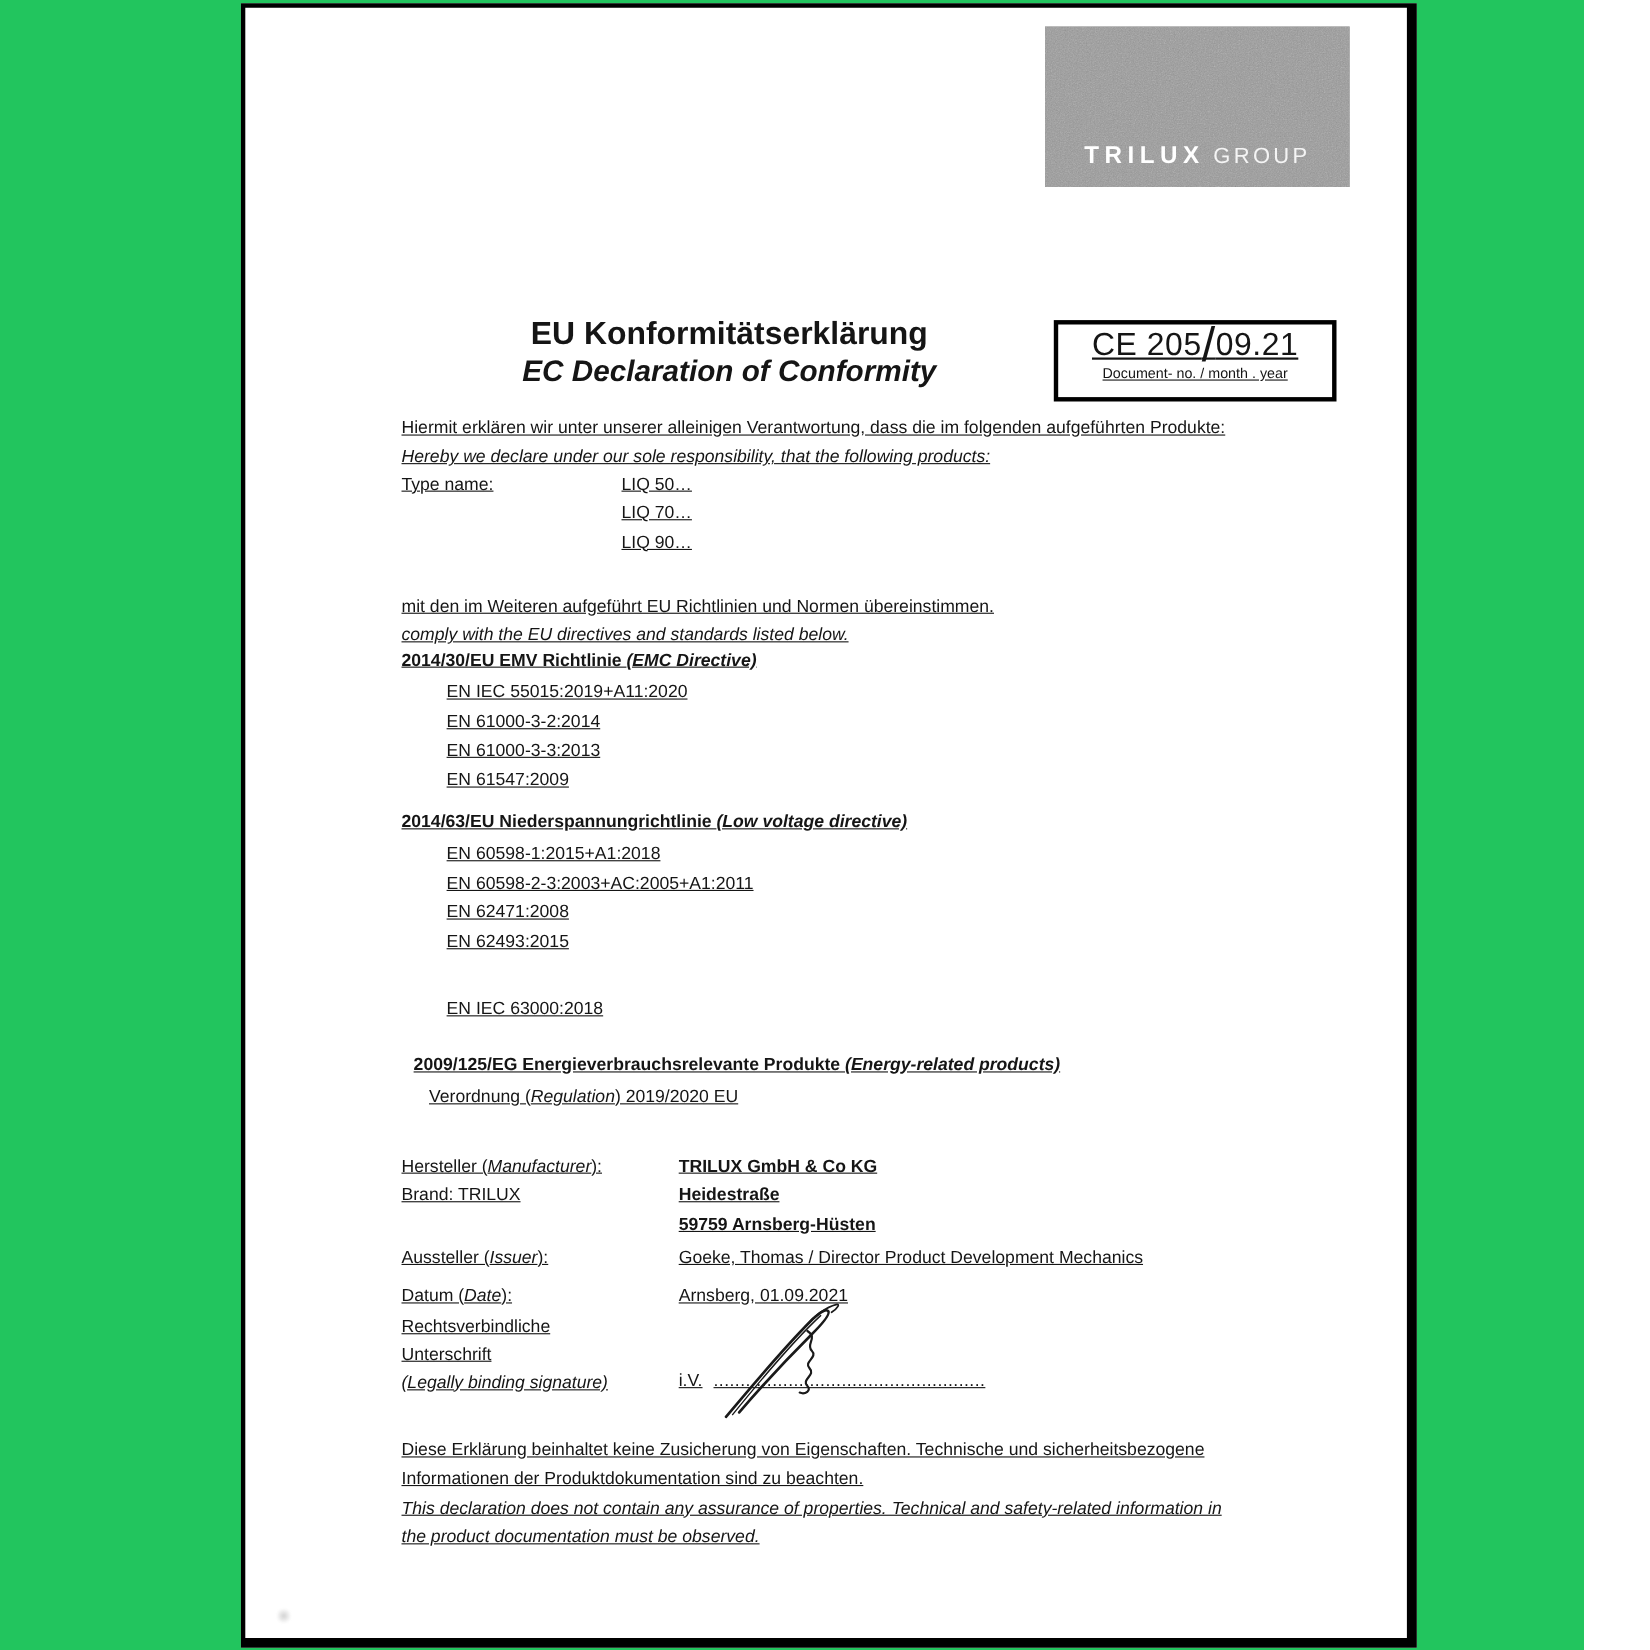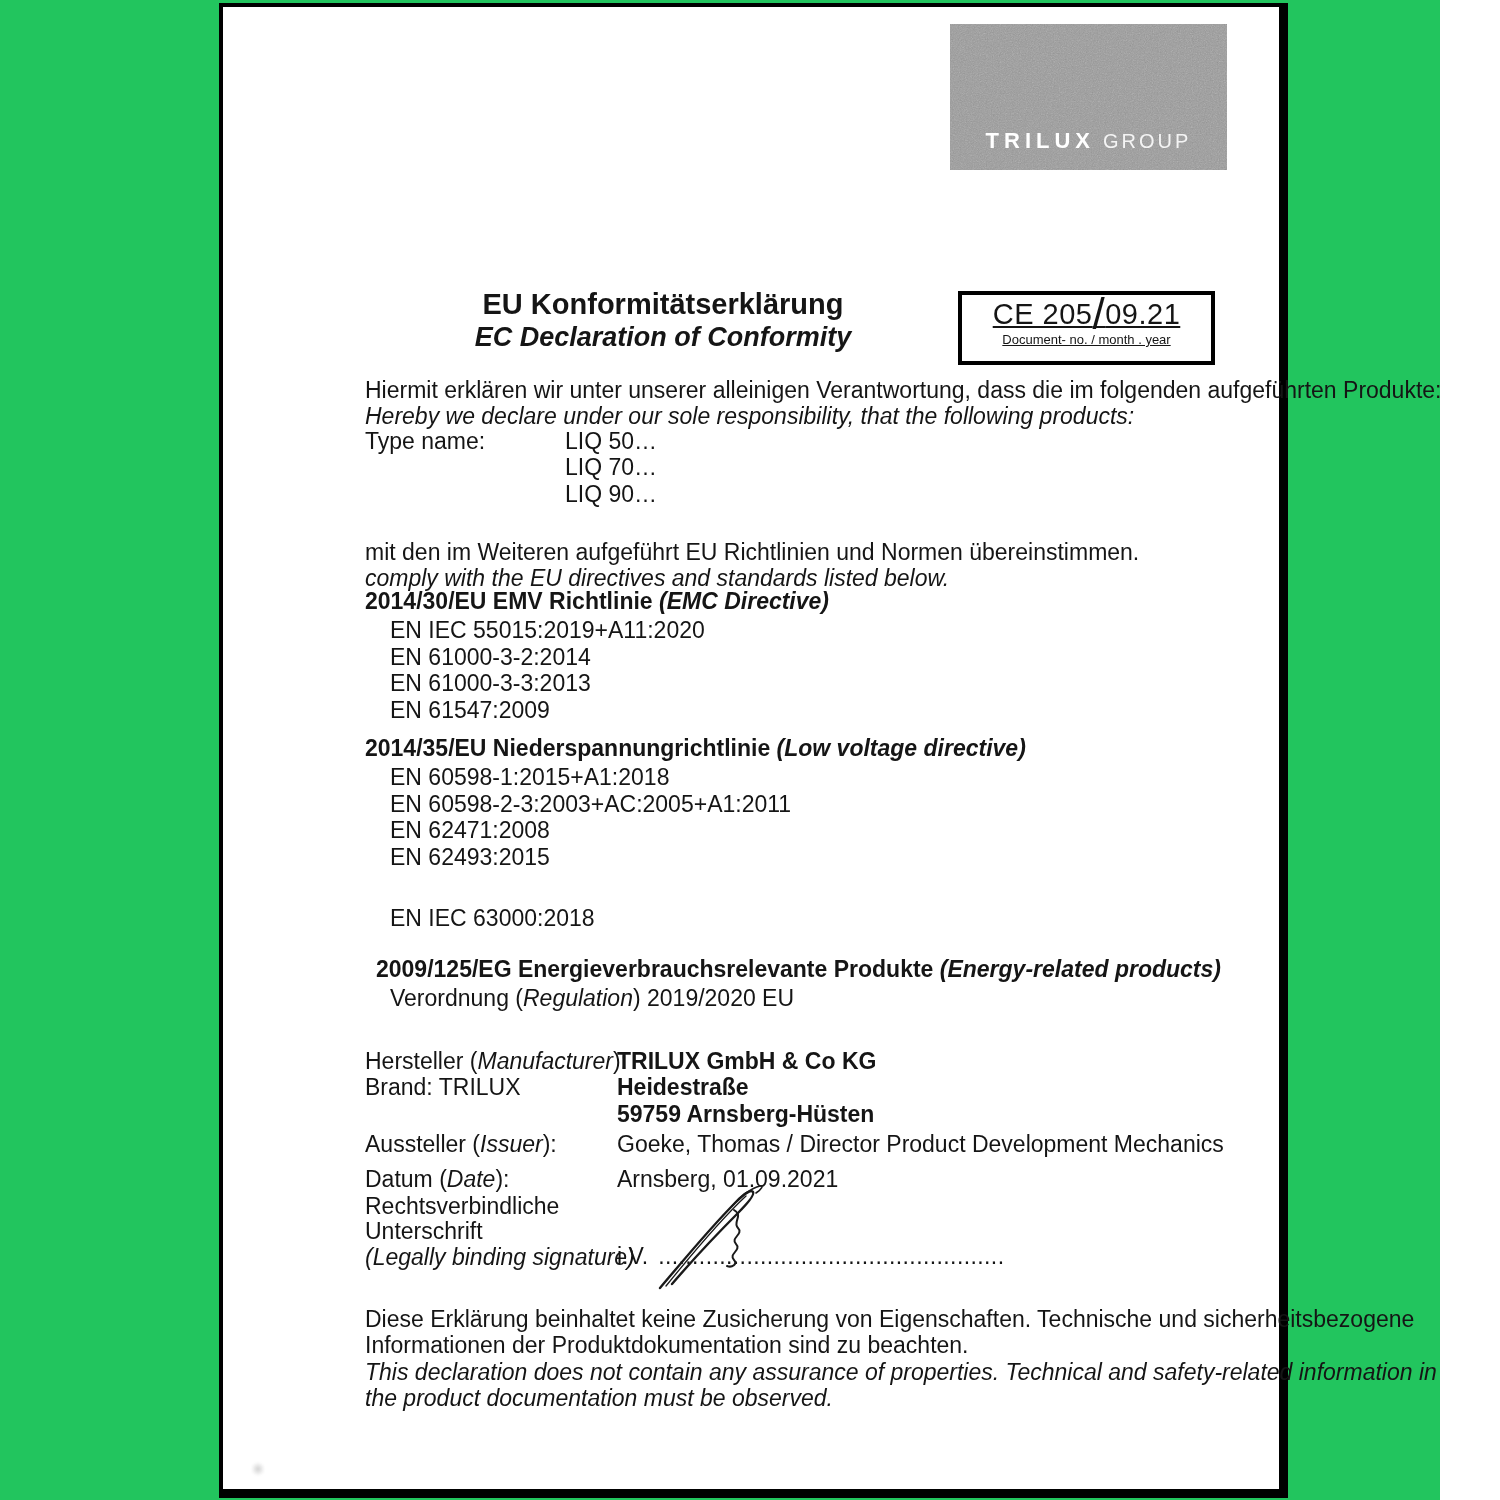--- a/index.html
+++ b/index.html
@@ -22,24 +22,24 @@
   .title { position:absolute; left:365px; top:287px; width:596px; text-align:center; }
   .title-de { font-size:29px; font-weight:bold; line-height:34px; }
   .title-en { font-size:27px; font-weight:bold; font-style:italic; line-height:33px; }
   
   .ce-box { position:absolute; left:958px; top:291px; width:257px; height:74px; box-sizing:border-box;
             border:4px solid #000; text-align:center; background:#fff;text-decoration:underline; }
   .ce-main { font-size:29px; margin-top:3px; letter-spacing:0.5px; white-space:nowrap; }
   .ce-slash { font-size:44px; line-height:10px; vertical-align:-5px; }
   .ce-caption { font-size:13px; margin-top:1px; }
   
-  .txt { position:absolute; font-size:23px; line-height:26.3px; white-space:nowrap; }
+  .txt { position:absolute; font-size:16px; line-height:26.3px; white-space:nowrap;text-decoration:underline; }
   .it { font-style:italic; }
   .b  { font-weight:bold; }
-  .list { line-height:26.6px; }
+  .list { line-height:26.6px;margin-left:16px; }
   
   .sig-svg { position:absolute; left:648px; top:1180px; }
   .sig-dots { margin-left:10px; letter-spacing:0.4px; }
   
   .artifact { position:absolute; left:252px; top:1461px; width:12px; height:16px;
               background:radial-gradient(circle at 50% 50%, #aaaaaa 0%, rgba(170,170,170,0) 70%);
               opacity:0.55; filter:blur(1px); }
 </style>
 </head>
 <body>
@@ -95,21 +95,21 @@
     <span>2014/30/EU EMV Richtlinie </span><span class="it">(EMC Directive)</span>
   </div>
   <div class="txt list" style="left:390px; top:617px;">
     <div>EN IEC 55015:2019+A11:2020</div>
     <div>EN 61000-3-2:2014</div>
     <div>EN 61000-3-3:2013</div>
     <div>EN 61547:2009</div>
   </div>
 
   <div class="txt b" style="left:365px; top:735px;">
-    <span>2014/35/EU Niederspannungrichtlinie </span><span class="it">(Low voltage directive)</span>
+    <span>2014/63/EU Niederspannungrichtlinie </span><span class="it">(Low voltage directive)</span>
   </div>
   <div class="txt list" style="left:390px; top:764px;">
     <div>EN 60598-1:2015+A1:2018</div>
     <div>EN 60598-2-3:2003+AC:2005+A1:2011</div>
     <div>EN 62471:2008</div>
     <div>EN 62493:2015</div>
   </div>
 
   <div class="txt list" style="left:390px; top:905px;">
     <div>EN IEC 63000:2018</div>

